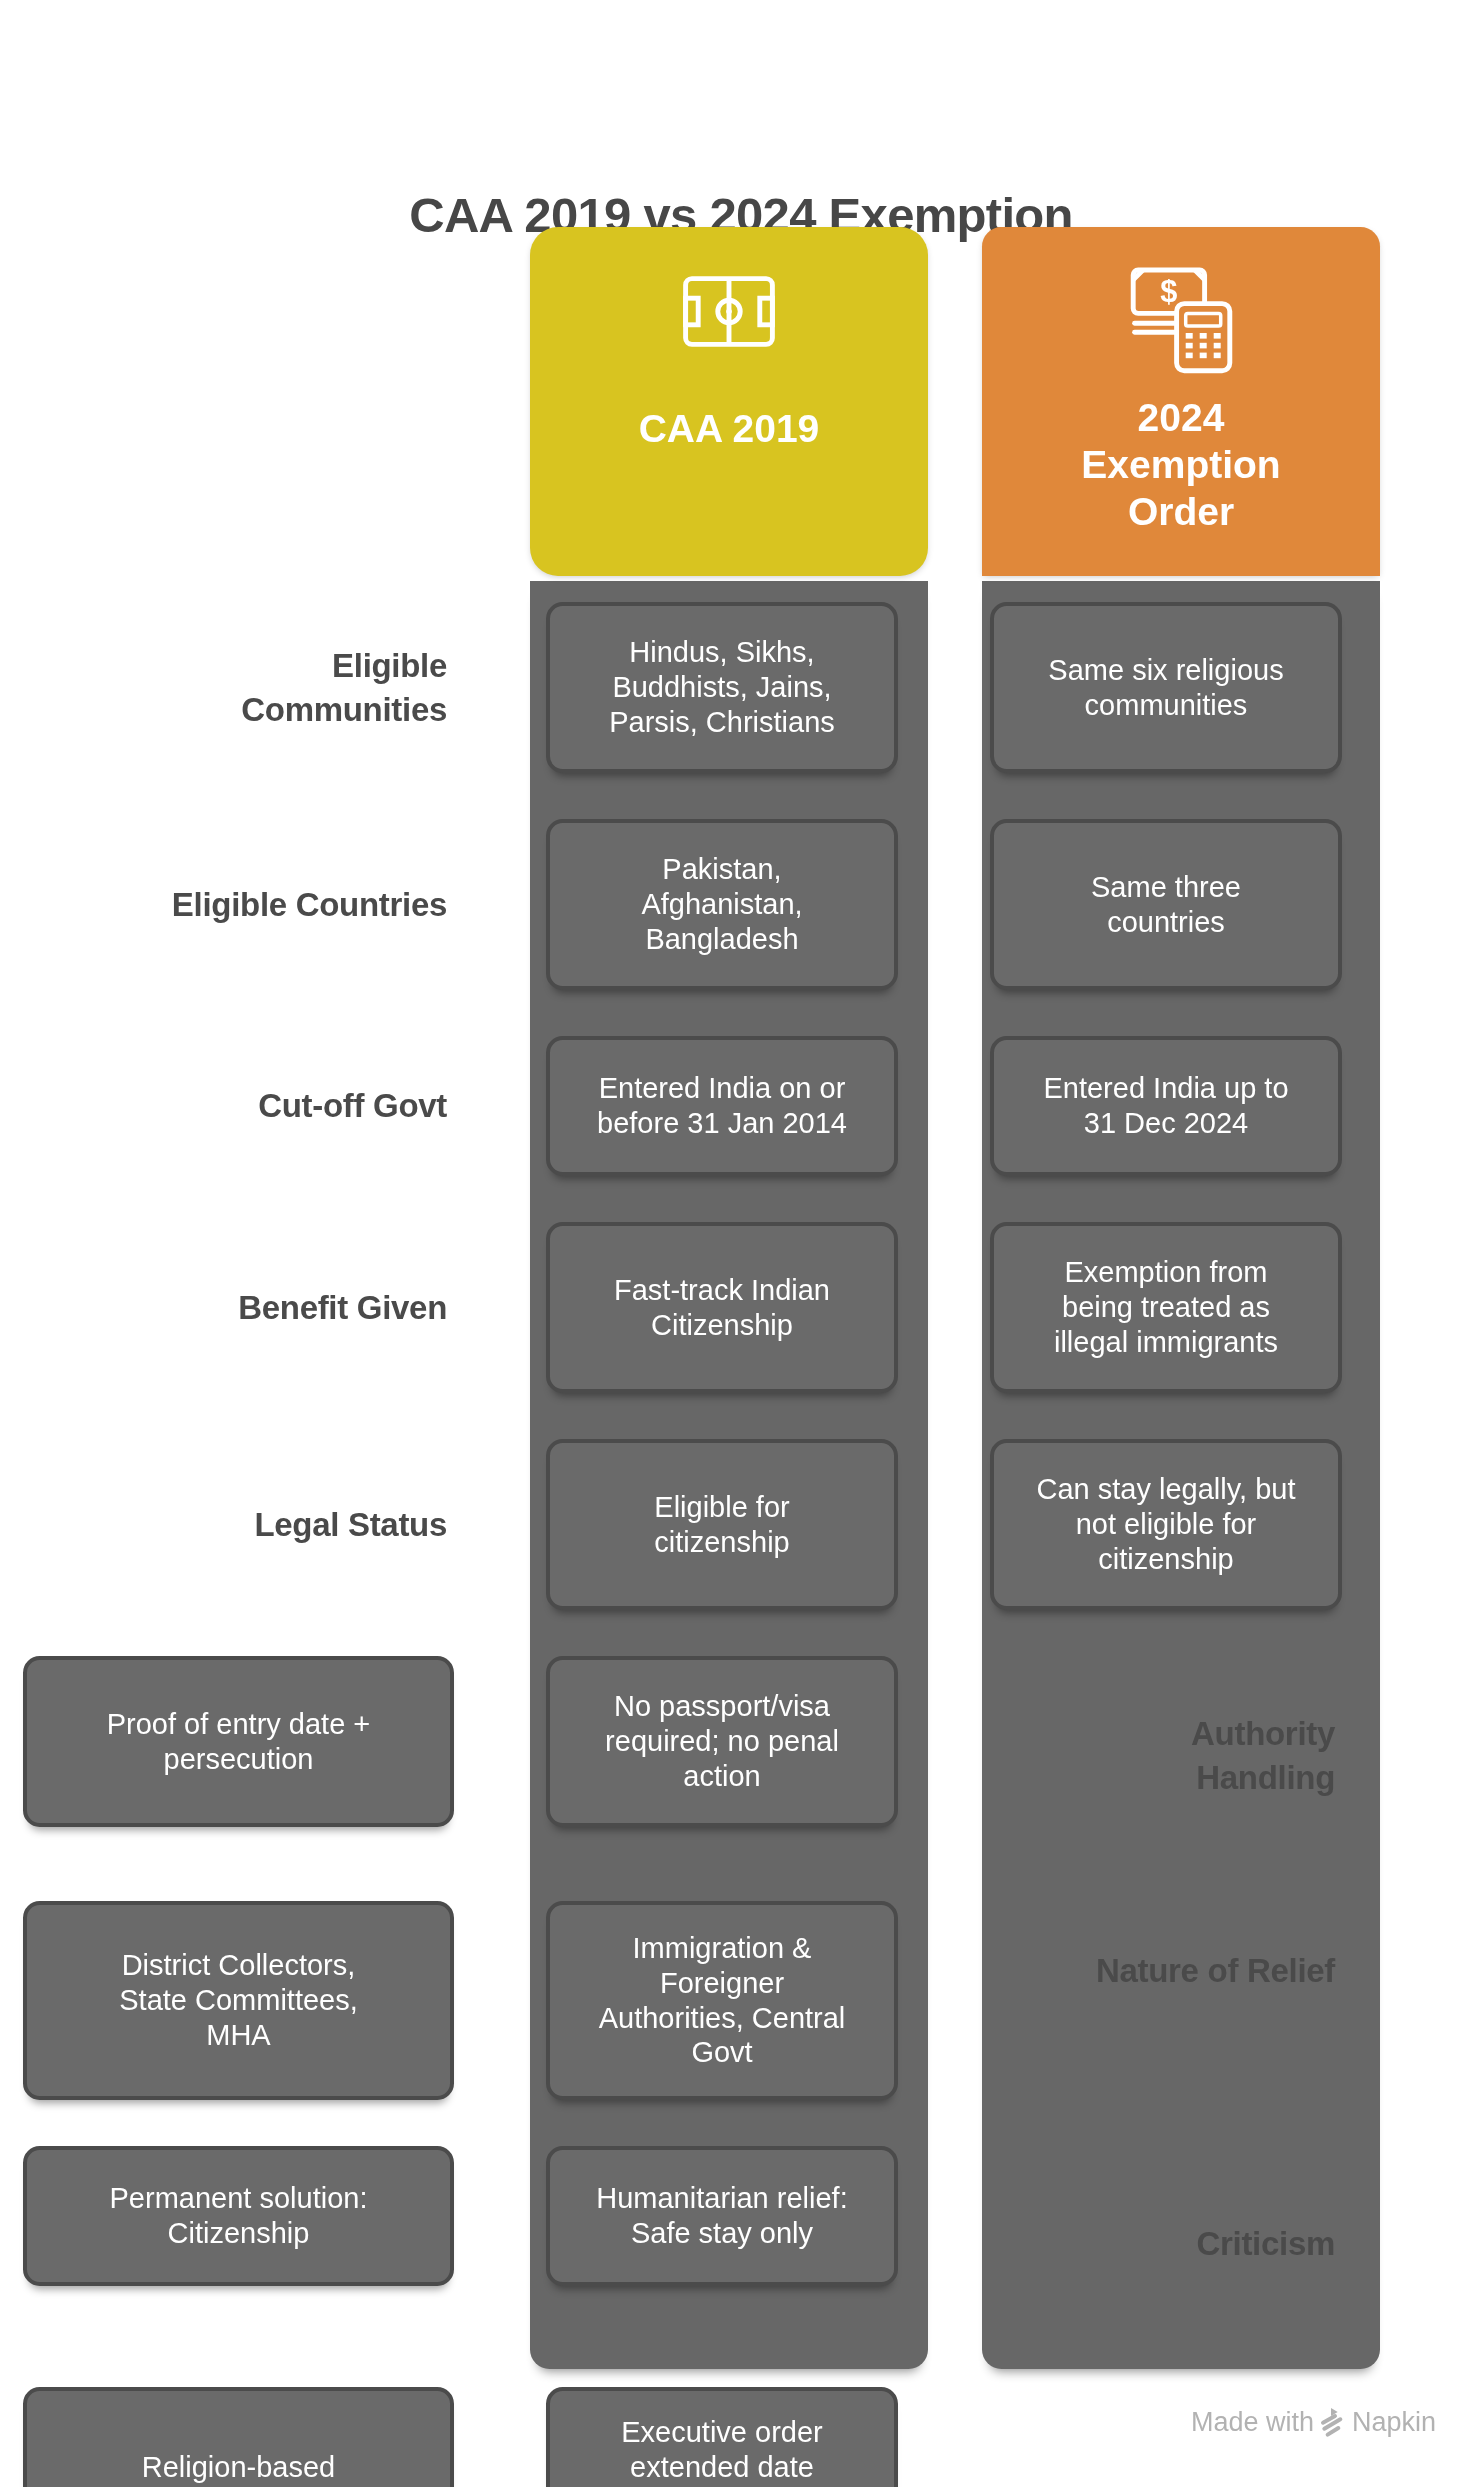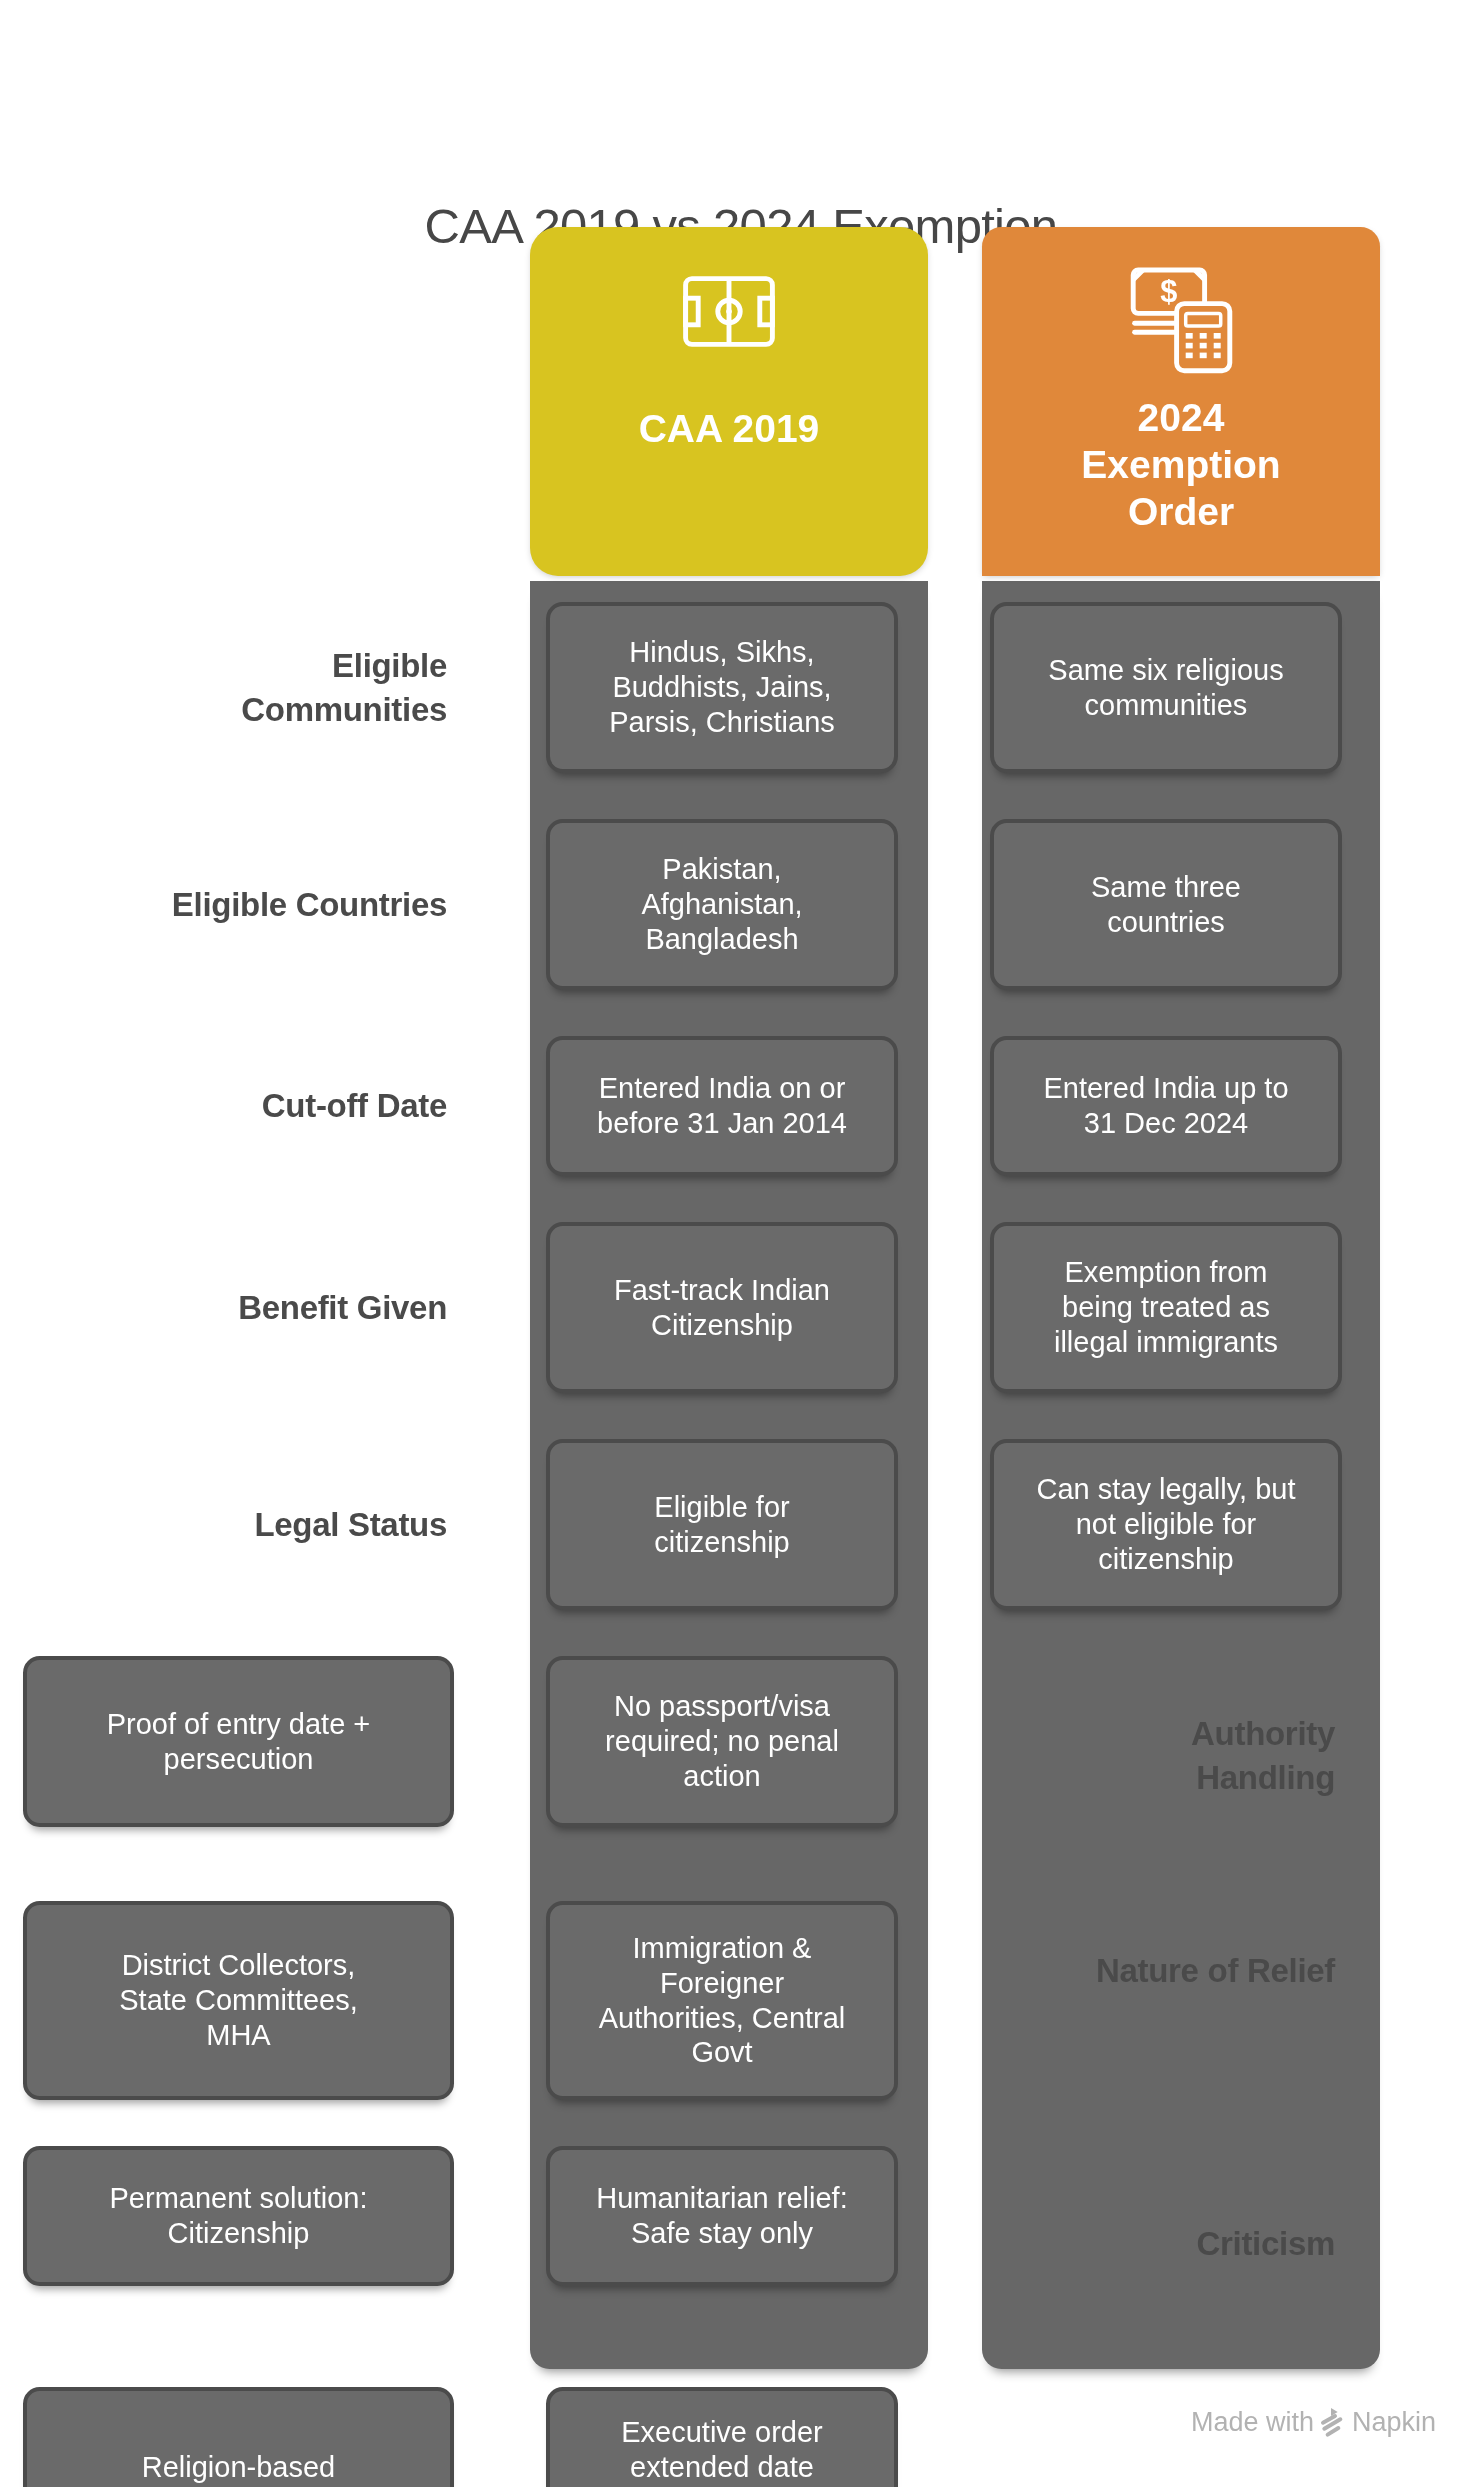--- a/index.html
+++ b/index.html
@@ -2,23 +2,22 @@
 <html style="font-size:11px"><head>
 <meta charset="utf-8">
 <style>
   html,body { margin:0; padding:0; background:#ffffff; }
   .page {
     position:relative; width:1482px; height:2487px; background:#ffffff;
     font-family:"Liberation Sans", sans-serif; overflow:hidden;
   }
   .title {
     position:absolute; top:187px; left:0; width:1482px;
-    text-align:center; font-size:49px; font-weight:normal; color:#474747;
+    text-align:center; font-size:49px; font-weight:bold; color:#474747;
     letter-spacing:-0.7px;
-    margin-top:11px;
   }
   
   .header {
     position:absolute; top:227px; width:398px; height:349px;
     border-radius:19.5px 19.5px 0 0; display:flex; flex-direction:column;
     align-items:center; box-shadow:0 2.8px 7px -2.8px rgba(0,0,0,.25);
   }
   .header .icon { margin-top:46px; }
   .header .header-label {
     margin-top:54px; width:251px; text-align:center;
@@ -135,21 +134,21 @@
     <div class="cellwrap h245">
         <div class="cell">Pakistan,
 Afghanistan,
 Bangladesh</div>
       </div>
     <div class="cellwrap h245">
         <div class="cell">Same three
 countries</div>
       </div>
 
-    <div class="row-label h200">Cut-off Date</div>
+    <div class="row-label h200">Cut-off Govt</div>
     <div class="cellwrap h200">
         <div class="cell">Entered India on or
 before 31 Jan 2014</div>
       </div>
     <div class="cellwrap h200">
         <div class="cell">Entered India up to
 31 Dec 2024</div>
       </div>
 
     <div class="row-label h245">Benefit Given</div>

